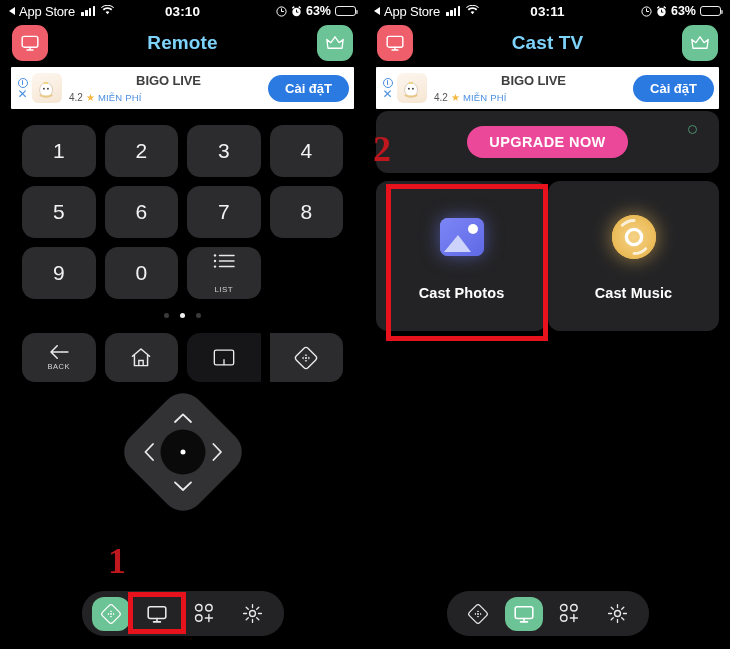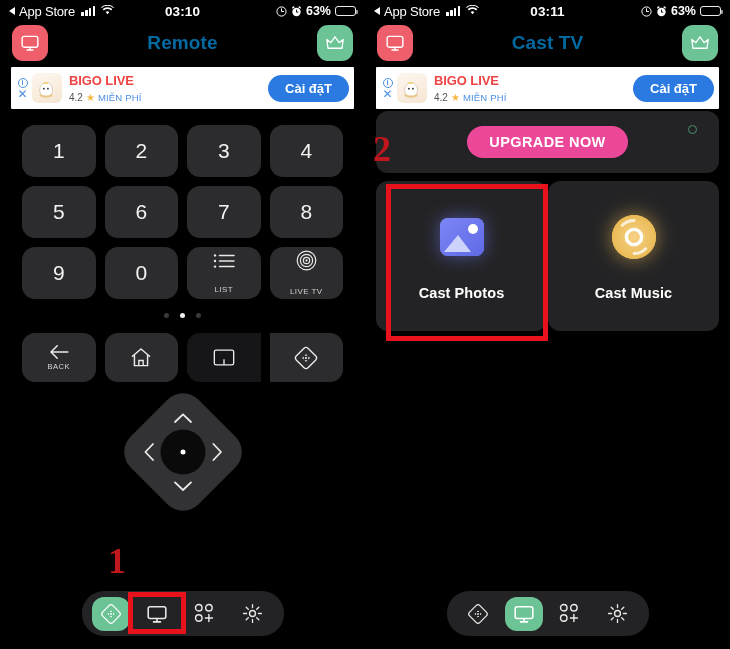--- a/index.html
+++ b/index.html
@@ -51,21 +51,21 @@
     padding:0 12px; position:relative;
   }
   .sq-btn {
     width:36px;height:36px;border-radius:11px;
     display:flex;align-items:center;justify-content:center;
   }
   .sq-red { background:#ef5f6b; }
   .sq-green { background:#6cc395; }
   .appbar-title {
     position:absolute; left:0; right:0; text-align:center;
-    color:#0369a1; font-size:19px; font-weight:700; letter-spacing:.1px;
+    color:#7dd3fc; font-size:19px; font-weight:700; letter-spacing:.1px;
     pointer-events:none;
   }
 
   
   .ad {
     margin:3px 11px 0 11px; height:42px; background:#fff; border-radius:1px;
     display:flex; align-items:center; padding:0 5px; position:relative;
   }
   .ad-meta { width:13px; display:flex; flex-direction:column; align-items:center; gap:1px; }
   .ad-i {
@@ -76,21 +76,21 @@
   .ad-icon {
     width:30px;height:30px;border-radius:6px;margin:0 7px 0 3px;
     background:linear-gradient(160deg,#fdf6ef,#f6e6d2);
     position:relative; overflow:hidden; flex:none;
   }
   .ad-icon .mascot {
     position:absolute; left:50%; top:52%; transform:translate(-50%,-50%);
     width:22px;height:22px;
   }
   .ad-text { flex:1; min-width:0; }
-  .ad-title { color:#ef4444; font-size:13px; font-weight:600; letter-spacing:-.1px; line-height:15px; }
+  .ad-title { color:#404040; font-size:13px; font-weight:600; letter-spacing:-.1px; line-height:15px;text-align:center; }
   .ad-sub { display:flex; align-items:center; gap:3px; margin-top:4px; }
   .ad-rate { color:#555; font-size:10px; }
   .ad-star { color:#f5b841; font-size:10px; }
   .ad-free { color:#4b8fe0; font-size:9.5px; letter-spacing:.2px; }
   .ad-cta {
     background:#2a7ae2; color:#fff; border-radius:16px;
     padding:6px 17px; font-size:13px; font-weight:600;
   }
 
   
@@ -302,29 +302,20 @@
           <span>0</span>
         </div>
       <div class="key">
         <svg width="22" height="16" viewBox="0 0 22 16">
             <circle cx="2" cy="2.4" r="1.2" fill="#e8e8e8"></circle>
             <circle cx="2" cy="8" r="1.2" fill="#e8e8e8"></circle>
             <circle cx="2" cy="13.6" r="1.2" fill="#e8e8e8"></circle>
             <path d="M6.5 2.4H21M6.5 8H21M6.5 13.6H21" stroke="#e8e8e8" stroke-width="1.5" stroke-linecap="round"></path>
           </svg>
         <span class="key-lbl">LIST</span>
-      </div>
-      <div class="key">
-        <svg width="21" height="21" viewBox="0 0 24 24">
-            <circle cx="12" cy="12" r="10.6" fill="none" stroke="#e8e8e8" stroke-width="1.4"></circle>
-            <circle cx="12" cy="12" r="7" fill="none" stroke="#e8e8e8" stroke-width="1.4"></circle>
-            <circle cx="12" cy="12" r="3.6" fill="none" stroke="#e8e8e8" stroke-width="1.4"></circle>
-            <circle cx="12" cy="12" r="1.3" fill="#e8e8e8"></circle>
-          </svg>
-        <span class="key-lbl">LIVE TV</span>
       </div>
     </div>
 
     <div class="dots">
       <b></b>
       <b class="on"></b>
       <b></b>
     </div>
 
     <div class="navrow">

